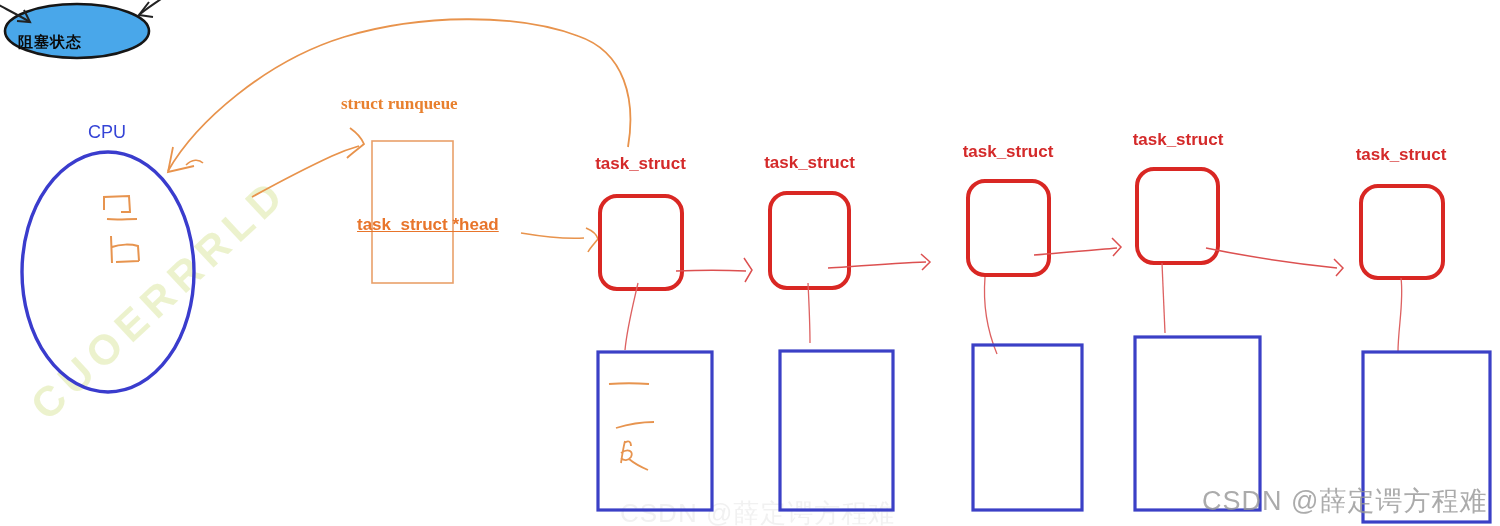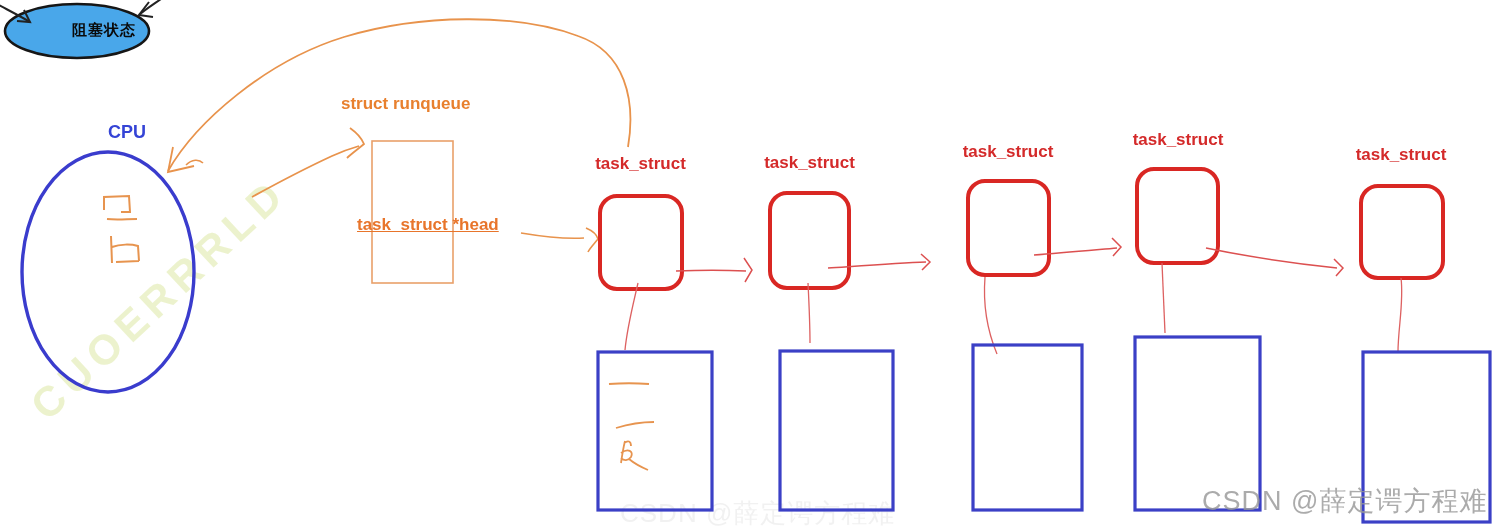--- a/index.html
+++ b/index.html
@@ -3,25 +3,25 @@
 <meta charset="utf-8">
 <style>
   html,body{margin:0;padding:0;background:#ffffff;}
   .canvas{
     position:relative;width:1500px;height:526px;background:#ffffff;overflow:hidden;
     font-family:"Liberation Sans","DejaVu Sans",sans-serif;
   }
   .canvas svg{position:absolute;left:0;top:0;z-index:2;}
   .lbl{position:absolute;white-space:nowrap;z-index:3;}
   .blocked-label{
-    left:18px;top:21px;width:118px;text-align:right;
+    left:18px;top:33px;width:118px;text-align:left;
     font-size:15px;font-weight:bold;color:#0a0a0a;letter-spacing:1px;
   }
-  .cpu-label{left:88px;top:122px;font-size:18px;font-weight:bold;color:#3544d6;margin-left:20px;}
-  .runqueue-title{left:341px;top:94px;font-size:17px;font-weight:600;color:#e8802e;}
+  .cpu-label{left:88px;top:122px;font-size:18px;font-weight:normal;color:#3544d6;}
+  .runqueue-title{left:341px;top:94px;font-size:17px;font-weight:600;color:#e8802e;font-family:Liberation Serif, serif;}
   .head-field{left:357px;top:215px;font-size:17px;font-weight:600;color:#e8752b;text-decoration:underline;}
   .node-label{font-size:17px;font-weight:600;color:#d42a2a;text-align:center;}
   .node-label-1{left:588px;top:154px;width:105px;}
   .node-label-2{left:757px;top:153px;width:105px;}
   .node-label-3{left:954px;top:142px;width:108px;}
   .node-label-4{left:1124px;top:130px;width:108px;}
   .node-label-5{left:1347px;top:145px;width:108px;}
   .csdn-watermark{
     left:1202px;top:483px;font-size:27px;color:rgba(150,150,150,0.8);
     letter-spacing:1px;z-index:4;

